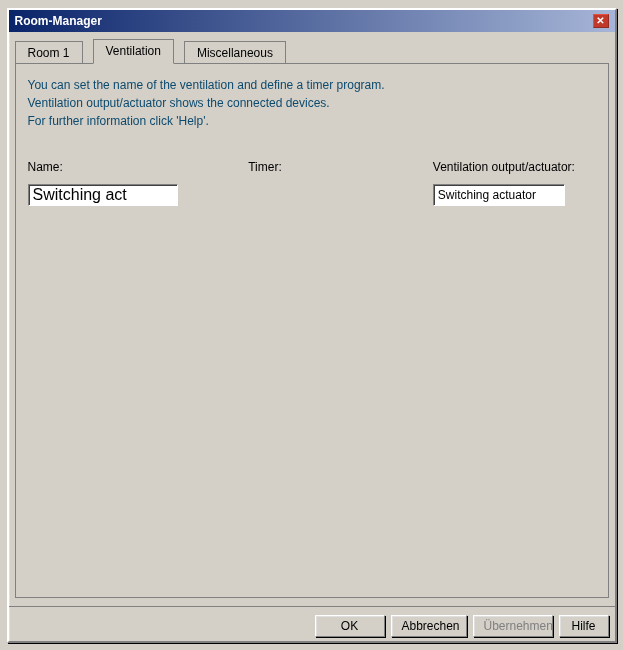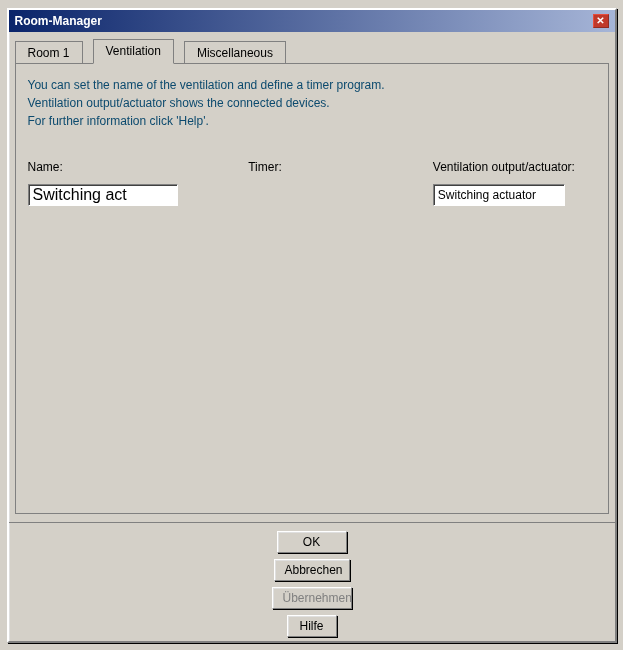--- a/index.html
+++ b/index.html
@@ -200,21 +200,20 @@
 
     .bottom-bar {
       display: flex;
       justify-content: flex-end;
       align-items: center;
       padding: 8px 6px 4px 6px;
       gap: 6px;
       flex-shrink: 0;
       border-top: 1px solid #808080;
       margin-top: 2px;
-      flex-direction: column;
     }
   </style>
 </head>
 <body>
 
 <div class="window">
 
   <div class="title-bar">
     <span class="title-bar-text">Room-Manager</span>
     <div class="title-bar-controls">

